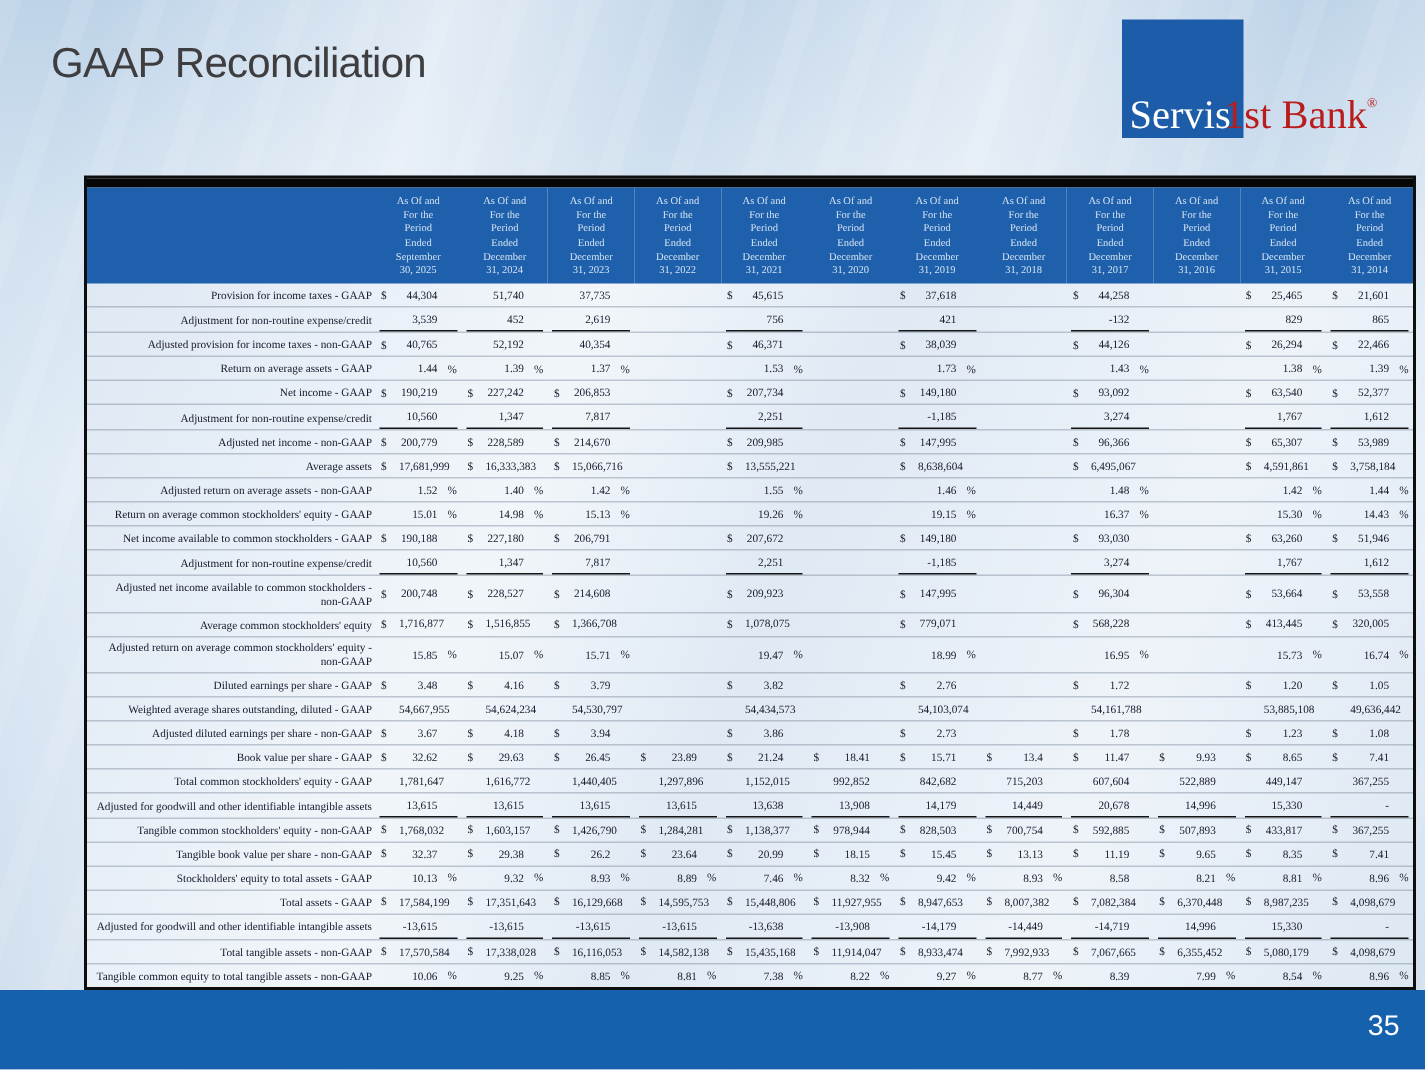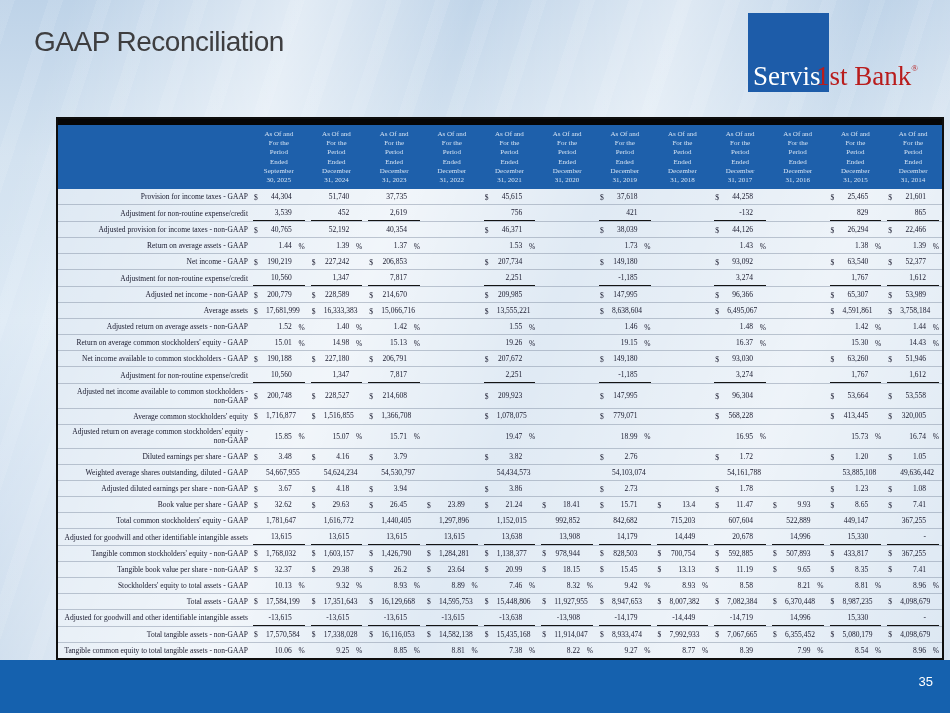--- a/index.html
+++ b/index.html
@@ -50,21 +50,21 @@
   td.lbl{padding:2.8px 2px 2.8px 5px;text-align:right;line-height:1.2;}
   td .cw{position:relative;margin:0 3px;padding:2.8px 13px 2.8px 13px;min-height:9px;}
   td .num{display:block;text-align:right;line-height:1.25;}
   td .cur{position:absolute;left:1px;top:50%;transform:translateY(-50%);}
   td .pct{position:absolute;right:0;top:50%;transform:translateY(-50%);}
   td.ul .cw{border-bottom:1.6px solid #141414;}
   
   .footer{position:absolute;left:0;right:0;bottom:0;height:53px;background:#1561ae;}
   .pagenum{
     position:absolute;right:17px;top:14px;color:#ffffff;
-    font-family:"Liberation Sans", sans-serif;font-size:13px;
+    font-family:"Liberation Sans", sans-serif;font-size:19px;
   }
 </style>
 </head>
 <body>
 
 <div class="title">GAAP Reconciliation</div>
 
 <div class="logo">
   <div class="logo-square"></div>
   <div class="logo-servis">Servis</div>

